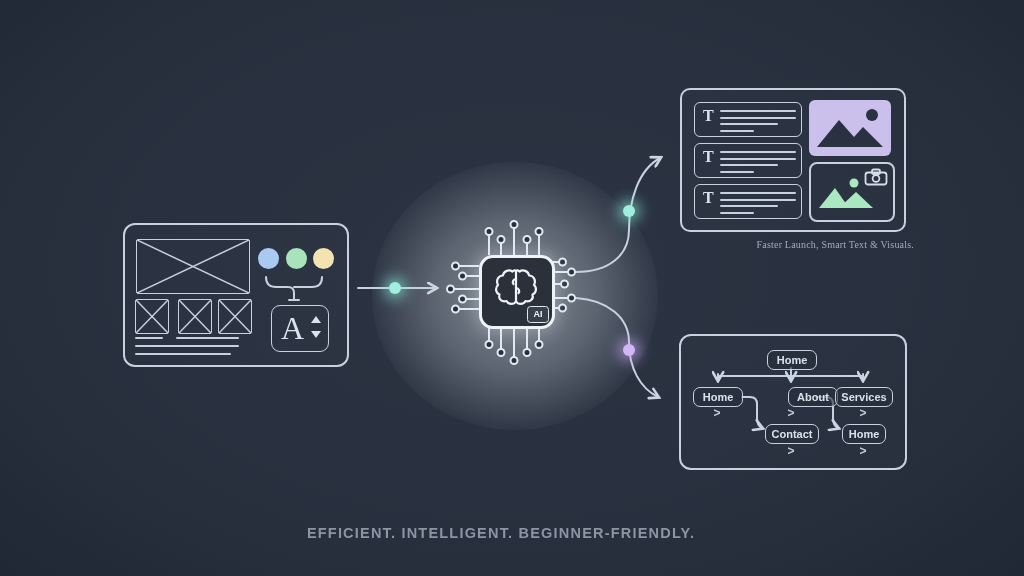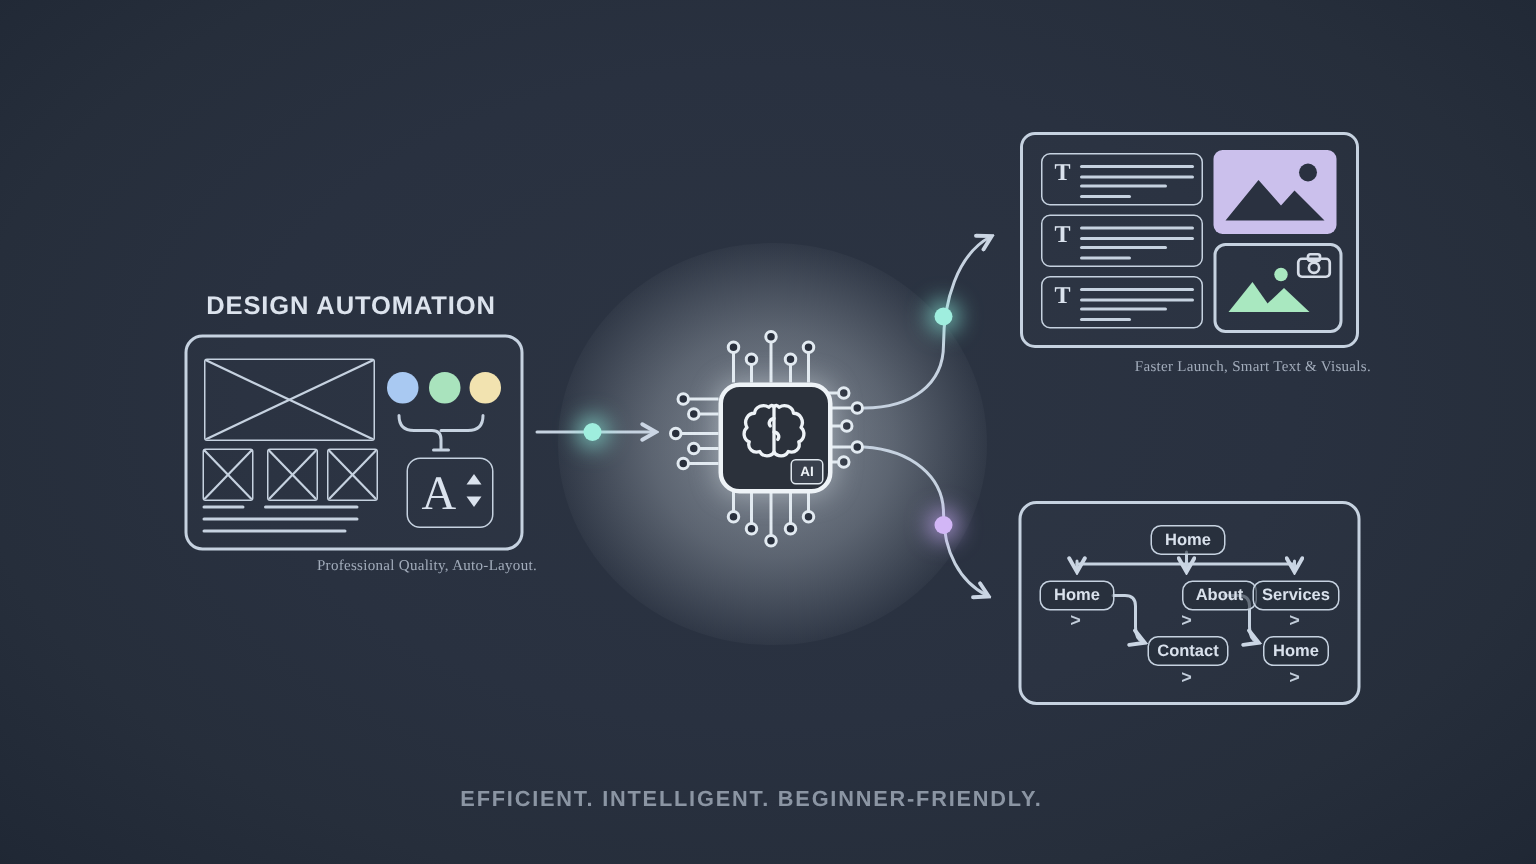--- a/index.html
+++ b/index.html
@@ -168,21 +168,20 @@
       <path d="M791,368 V376"></path>
       <path d="M718,376 H863"></path>
       <path d="M718,374 V380" marker-end="url(#arr)"></path>
       <path d="M791,374 V380" marker-end="url(#arr)"></path>
       <path d="M863,374 V380" marker-end="url(#arr)"></path>
       <path d="M742,397 H750 Q757,397 757,404 V418 Q757,426 762,428" marker-end="url(#arr)"></path>
       <path d="M816,397 H826 Q833,397 833,404 V418 Q833,426 838,428" marker-end="url(#arr)"></path>
     </g>
   </svg>
 
-  <div class="panel-title" style="left:122px;top:194px;width:224px;">DESIGN AUTOMATION</div>
 
   <div class="card" style="left:123px;top:223px;width:222px;height:140px;">
     <div class="xbox" style="left:11px;top:14px;width:112px;height:53px;">
       <svg viewBox="0 0 10 10" preserveAspectRatio="none">
         <line x1="0" y1="0" x2="10" y2="10" stroke="#c6d2e0" stroke-width="1.5" vector-effect="non-scaling-stroke"></line>
         <line x1="10" y1="0" x2="0" y2="10" stroke="#c6d2e0" stroke-width="1.5" vector-effect="non-scaling-stroke"></line>
       </svg>
     </div>
     <div class="xbox" style="left:10px;top:74px;width:32px;height:33px;">
       <svg viewBox="0 0 10 10" preserveAspectRatio="none">
@@ -208,21 +207,20 @@
     <div class="tline" style="left:10px;top:128px;width:96px;"></div>
     <div class="swatch" style="left:133px;background:#a9c9f2;"></div>
     <div class="swatch" style="left:161px;background:#a9e3bd;"></div>
     <div class="swatch" style="left:188px;background:#f2e3b0;"></div>
     <div class="fontbox">
       <span class="glyph">A</span>
       <span class="tri up"></span>
       <span class="tri down"></span>
     </div>
   </div>
-  <div class="panel-caption" style="left:110px;top:372px;width:248px;">Professional Quality, Auto-Layout.</div>
 
   <div class="chip">
     <svg class="brain" width="48" height="46" viewBox="0 0 48 44">
       <g stroke="#eef3f7" stroke-width="2.2" fill="none" stroke-linecap="round" stroke-linejoin="round">
         <path d="M24,36.5 C22,39.5 16.5,40 14.5,36 C10,37.5 6,34 7.5,29.5 C3.5,28 3,22.5 6,20 C3.5,15.5 6.5,10.5 11,10.5 C11.5,6 17,4 20.5,6.5 C22,5 23,5 24,6"></path>
         <path d="M24,36.5 C26,39.5 31.5,40 33.5,36 C38,37.5 42,34 40.5,29.5 C44.5,28 45,22.5 42,20 C44.5,15.5 41.5,10.5 37,10.5 C36.5,6 31,4 27.5,6.5 C26,5 25,5 24,6"></path>
         <path d="M24,6 V37"></path>
         <path d="M24,14 C21,14.5 20,17 21.5,19"></path>
         <path d="M24,23 C27,23.5 28,26 26.5,28"></path>
       </g>

